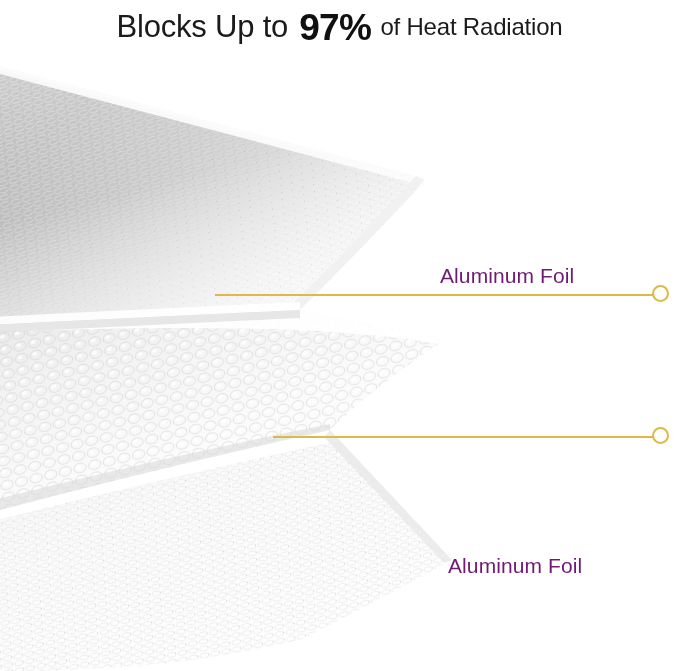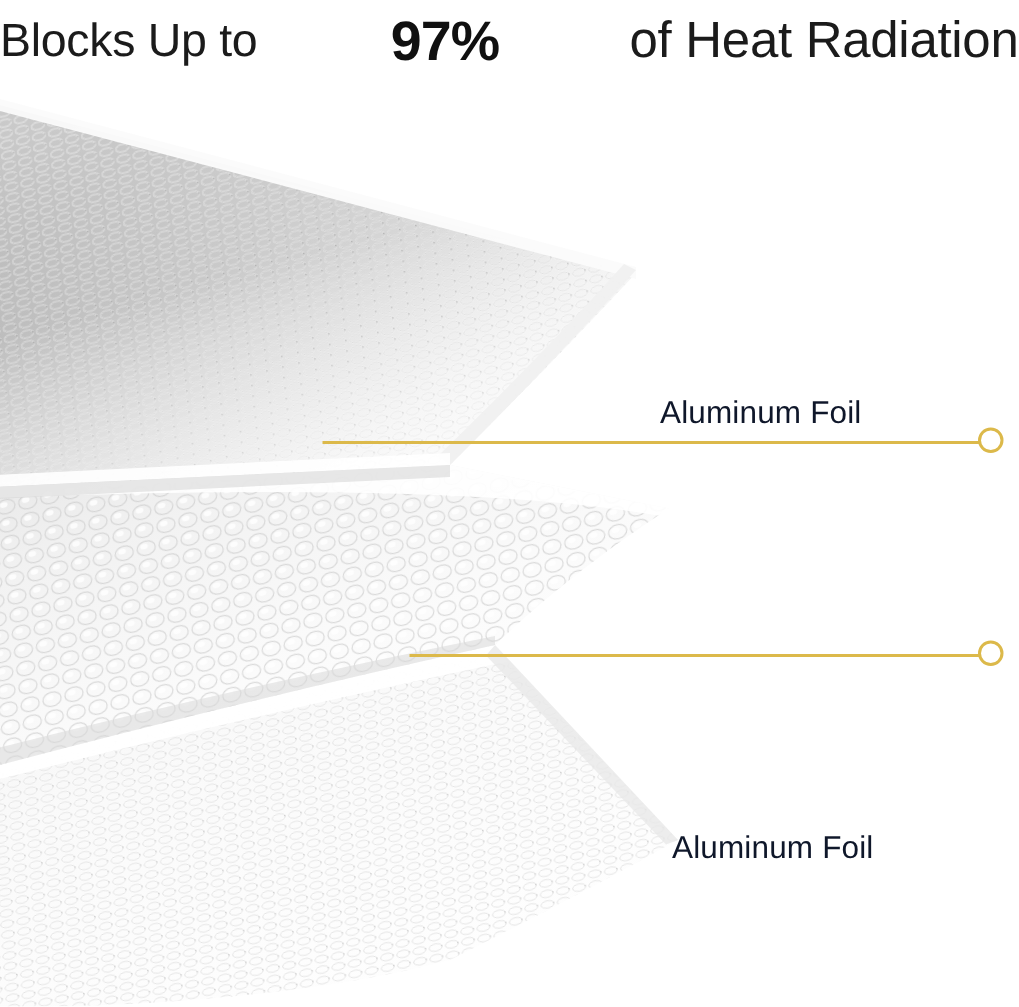--- a/index.html
+++ b/index.html
@@ -18,41 +18,41 @@
 
   
   #headline {
     position: absolute;
     left: 0;
     top: 2px;
     width: 679px;
     height: 50px;
     display: flex;
     align-items: center;
-    justify-content: space-between;
+    justify-content: center;
     white-space: nowrap;
     z-index: 40;
   }
   #headline .h-reg {
     font-size: 31px;
     font-weight: 400;
     color: #1b1b1b;
     letter-spacing: -0.2px;
   }
   #headline .h-pct {
     font-size: 37px;
     font-weight: 700;
     color: #101010;
     letter-spacing: -0.6px;
     padding: 0 5px 0 11px;
     position: relative;
     top: 1px;
   }
   #headline .h-tail {
-    font-size: 34px;
+    font-size: 24px;
     font-weight: 400;
     color: #1b1b1b;
     letter-spacing: -0.2px;
     padding-left: 4px;
   }
 
   
   #sheets {
     position: absolute;
     left: 0;
@@ -65,21 +65,21 @@
 
   
   .callout {
     position: absolute;
     z-index: 30;
   }
   .callout-label {
     position: absolute;
     font-size: 21px;
     font-weight: 400;
-    color: #0f172a;
+    color: #701a75;
     letter-spacing: 0.1px;
     white-space: nowrap;
     bottom: 8px;
     left: 0;
   }
   .leader {
     position: absolute;
     height: 2px;
     background: #dcb94a;
     bottom: 0;

